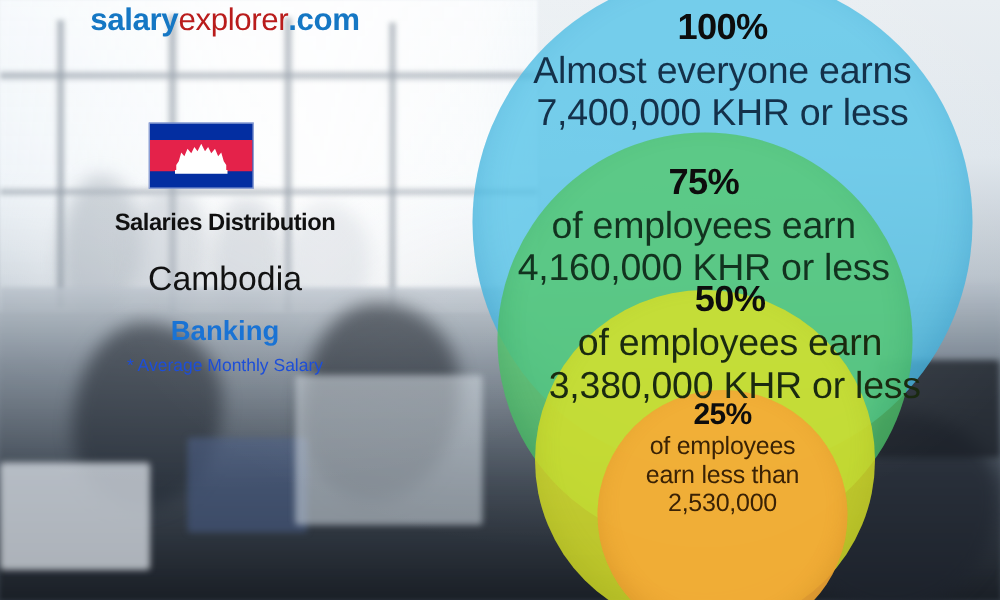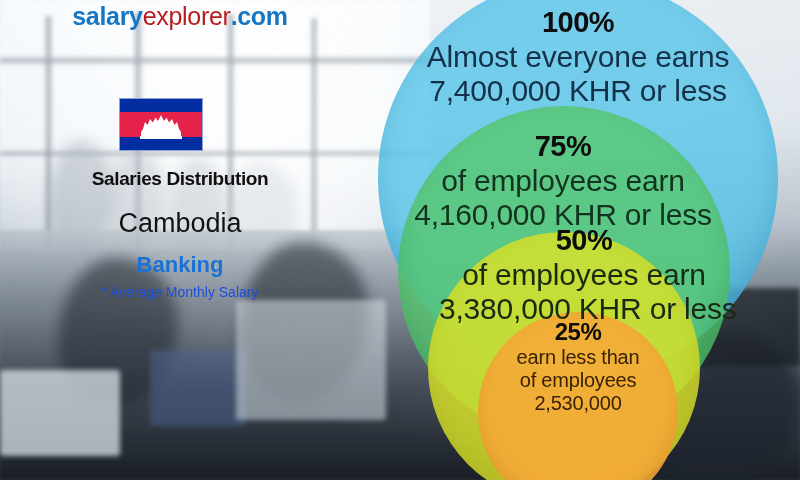--- a/index.html
+++ b/index.html
@@ -263,18 +263,18 @@
   </div>
 
   <div class="bubble-text t-50">
     <div class="pct">50%</div>
     <div class="line">of employees earn</div>
     <div class="line">3,380,000 KHR or less</div>
   </div>
 
   <div class="bubble-text t-25">
     <div class="pct">25%</div>
+    <div class="line">of employees</div>
     <div class="line">earn less than</div>
-    <div class="line">of employees</div>
     <div class="line">2,530,000</div>
   </div>
 
 </div>
 
 </body></html>

